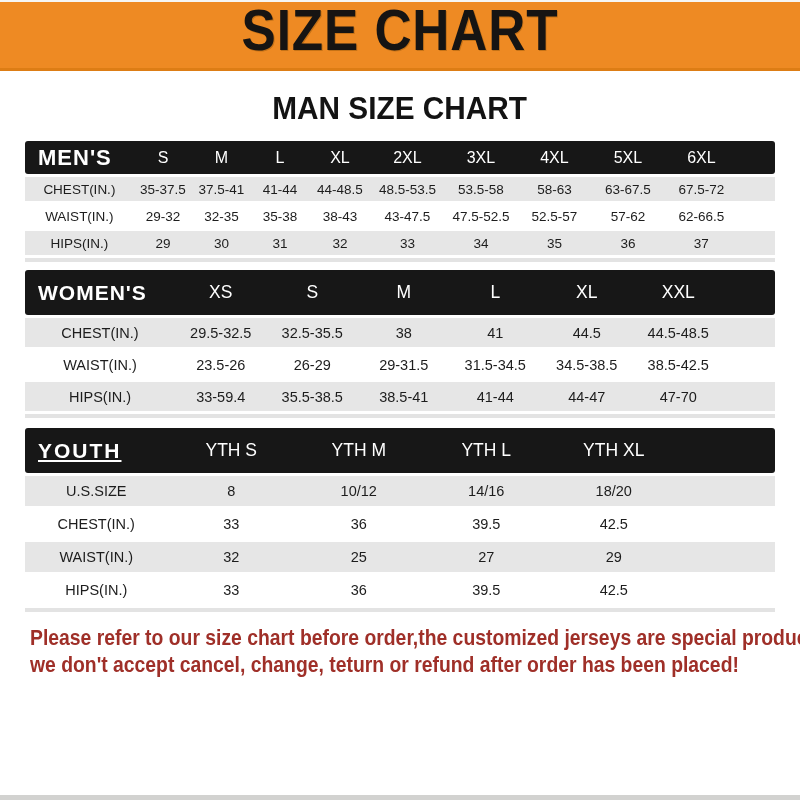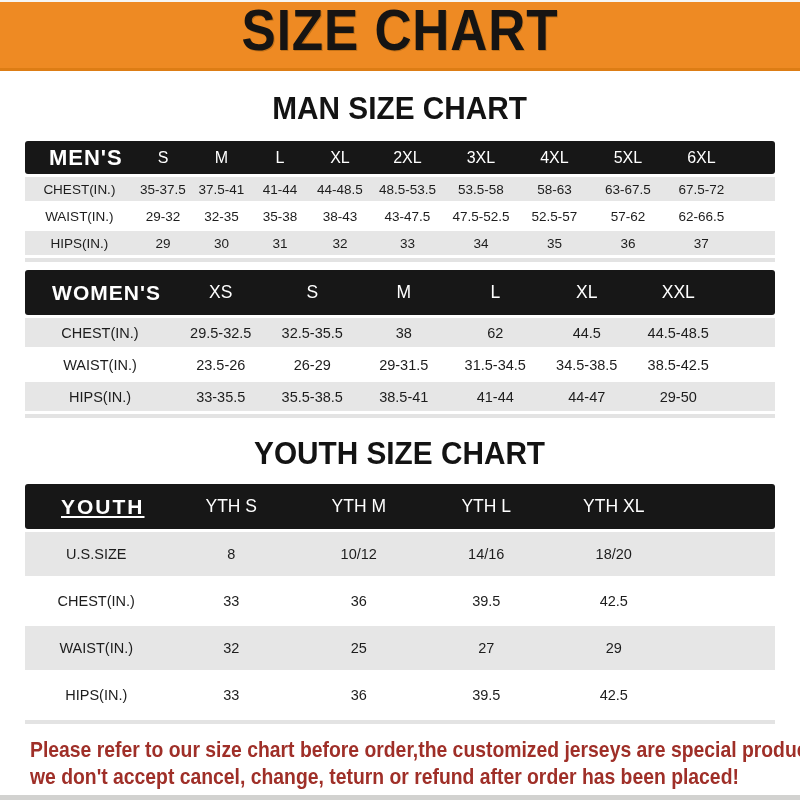--- a/index.html
+++ b/index.html
@@ -32,31 +32,31 @@
     border-collapse:separate; border-spacing:0 3px;
   }
   #men-table   { margin-top:9px;  }
   #women-table { margin-top:5px;  }
   #youth-table { margin-top:7px;  }
   .size-table th, .size-table td {
     text-align:center; vertical-align:middle; padding:0;
     overflow:hidden; white-space:nowrap;
   }
   .head-row th { background:#171717; color:#ffffff; font-weight:normal; }
-  .head-row th:first-child { border-radius:3px 0 0 3px; text-align:center; padding-left:13px; }
+  .head-row th:first-child { border-radius:3px 0 0 3px; text-align:left; padding-left:13px; }
   .head-row th:last-child  { border-radius:0 3px 3px 0; }
   #men-table .head-row th   { height:33px; font-size:16px; }
   #women-table .head-row th, #youth-table .head-row th { height:45px; font-size:17.5px; }
   .head-label { font-weight:bold !important; letter-spacing:1px; }
   #men-table .head-label   { font-size:22px !important; }
   #women-table .head-label { font-size:21px !important; }
   #youth-table .head-label { font-size:21px !important; letter-spacing:2px;text-decoration:underline; }
   #men-table tbody td   { height:24px; font-size:13.5px; color:#1d1d1d; }
   #women-table tbody td { height:29px; font-size:14.5px; color:#1d1d1d; }
-  #youth-table tbody td { height:44px; font-size:14.5px; color:#1d1d1d; }
+  #youth-table tbody td { height:30px; font-size:14.5px; color:#1d1d1d; }
   tr.stripe td { background:#E6E6E6; }
   tr.plain  td { background:#ffffff; }
   .endbar { width:750px; height:4px; margin:0 auto; background:#E3E3E3; }
   
   .notice {
     margin:13px 0 0 30px; color:#9F2F28; width:830px;
     transform:scaleX(.9); transform-origin:left center;
   }
   .notice p {
     margin:0; font-size:21.5px; line-height:27px; font-weight:bold;
@@ -176,54 +176,51 @@
           <th>XXL</th>
           <th></th>
         </tr>
       </thead>
       <tbody>
         <tr class="stripe">
           <td>CHEST(IN.)</td>
           <td>29.5-32.5</td>
           <td>32.5-35.5</td>
           <td>38</td>
-          <td>62</td>
+          <td>41</td>
           <td>44.5</td>
           <td>44.5-48.5</td>
           <td></td>
         </tr>
         <tr class="plain">
           <td>WAIST(IN.)</td>
           <td>23.5-26</td>
           <td>26-29</td>
           <td>29-31.5</td>
           <td>31.5-34.5</td>
           <td>34.5-38.5</td>
           <td>38.5-42.5</td>
           <td></td>
         </tr>
         <tr class="stripe">
           <td>HIPS(IN.)</td>
-          <td>33-35.5</td>
+          <td>33-59.4</td>
           <td>35.5-38.5</td>
           <td>38.5-41</td>
           <td>41-44</td>
           <td>44-47</td>
-          <td>29-50</td>
+          <td>47-70</td>
           <td></td>
         </tr>
       </tbody>
     </table>
     <div class="endbar"></div>
   </section>
 
   <section>
-    <h2 class="section-heading" id="youth-heading">
-      <span class="ht">YOUTH SIZE CHART</span>
-    </h2>
     <table class="size-table" id="youth-table">
       <colgroup>
         <col style="width:19%">
           <col style="width:17%">
           <col style="width:17%">
         <col style="width:17%">
           <col style="width:17%">
           <col style="width:13%">
       </colgroup>
       <thead>

